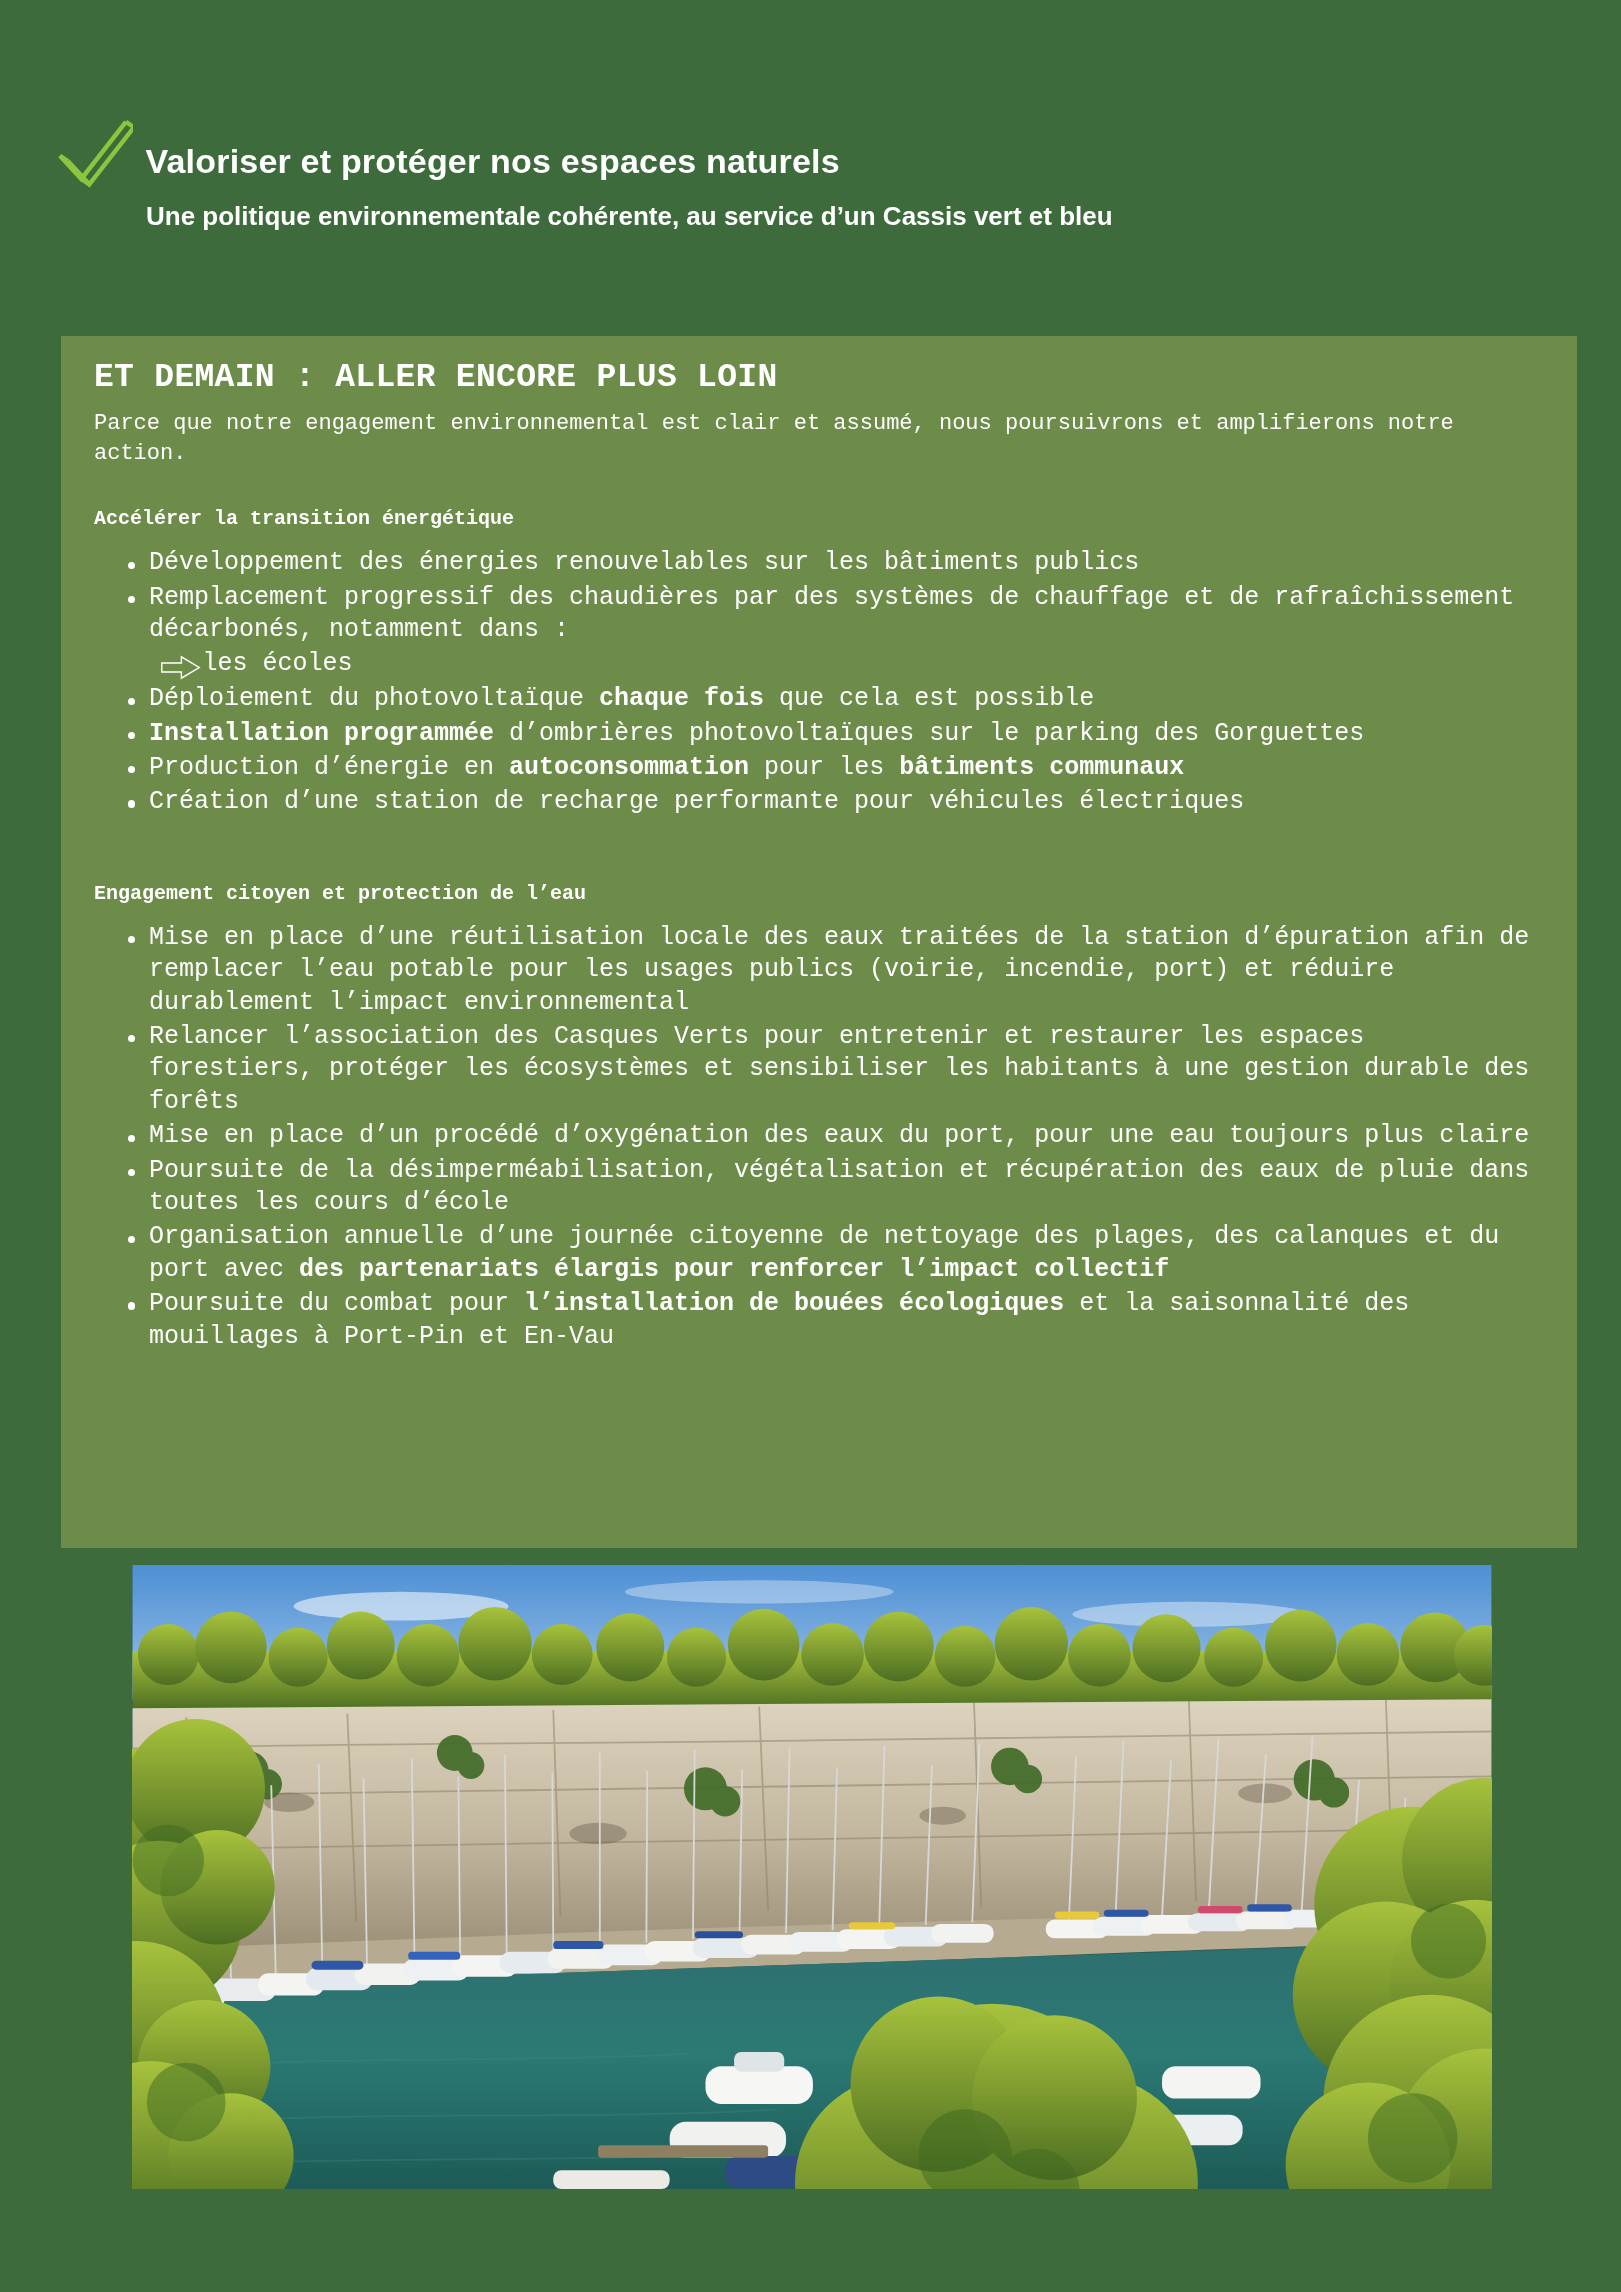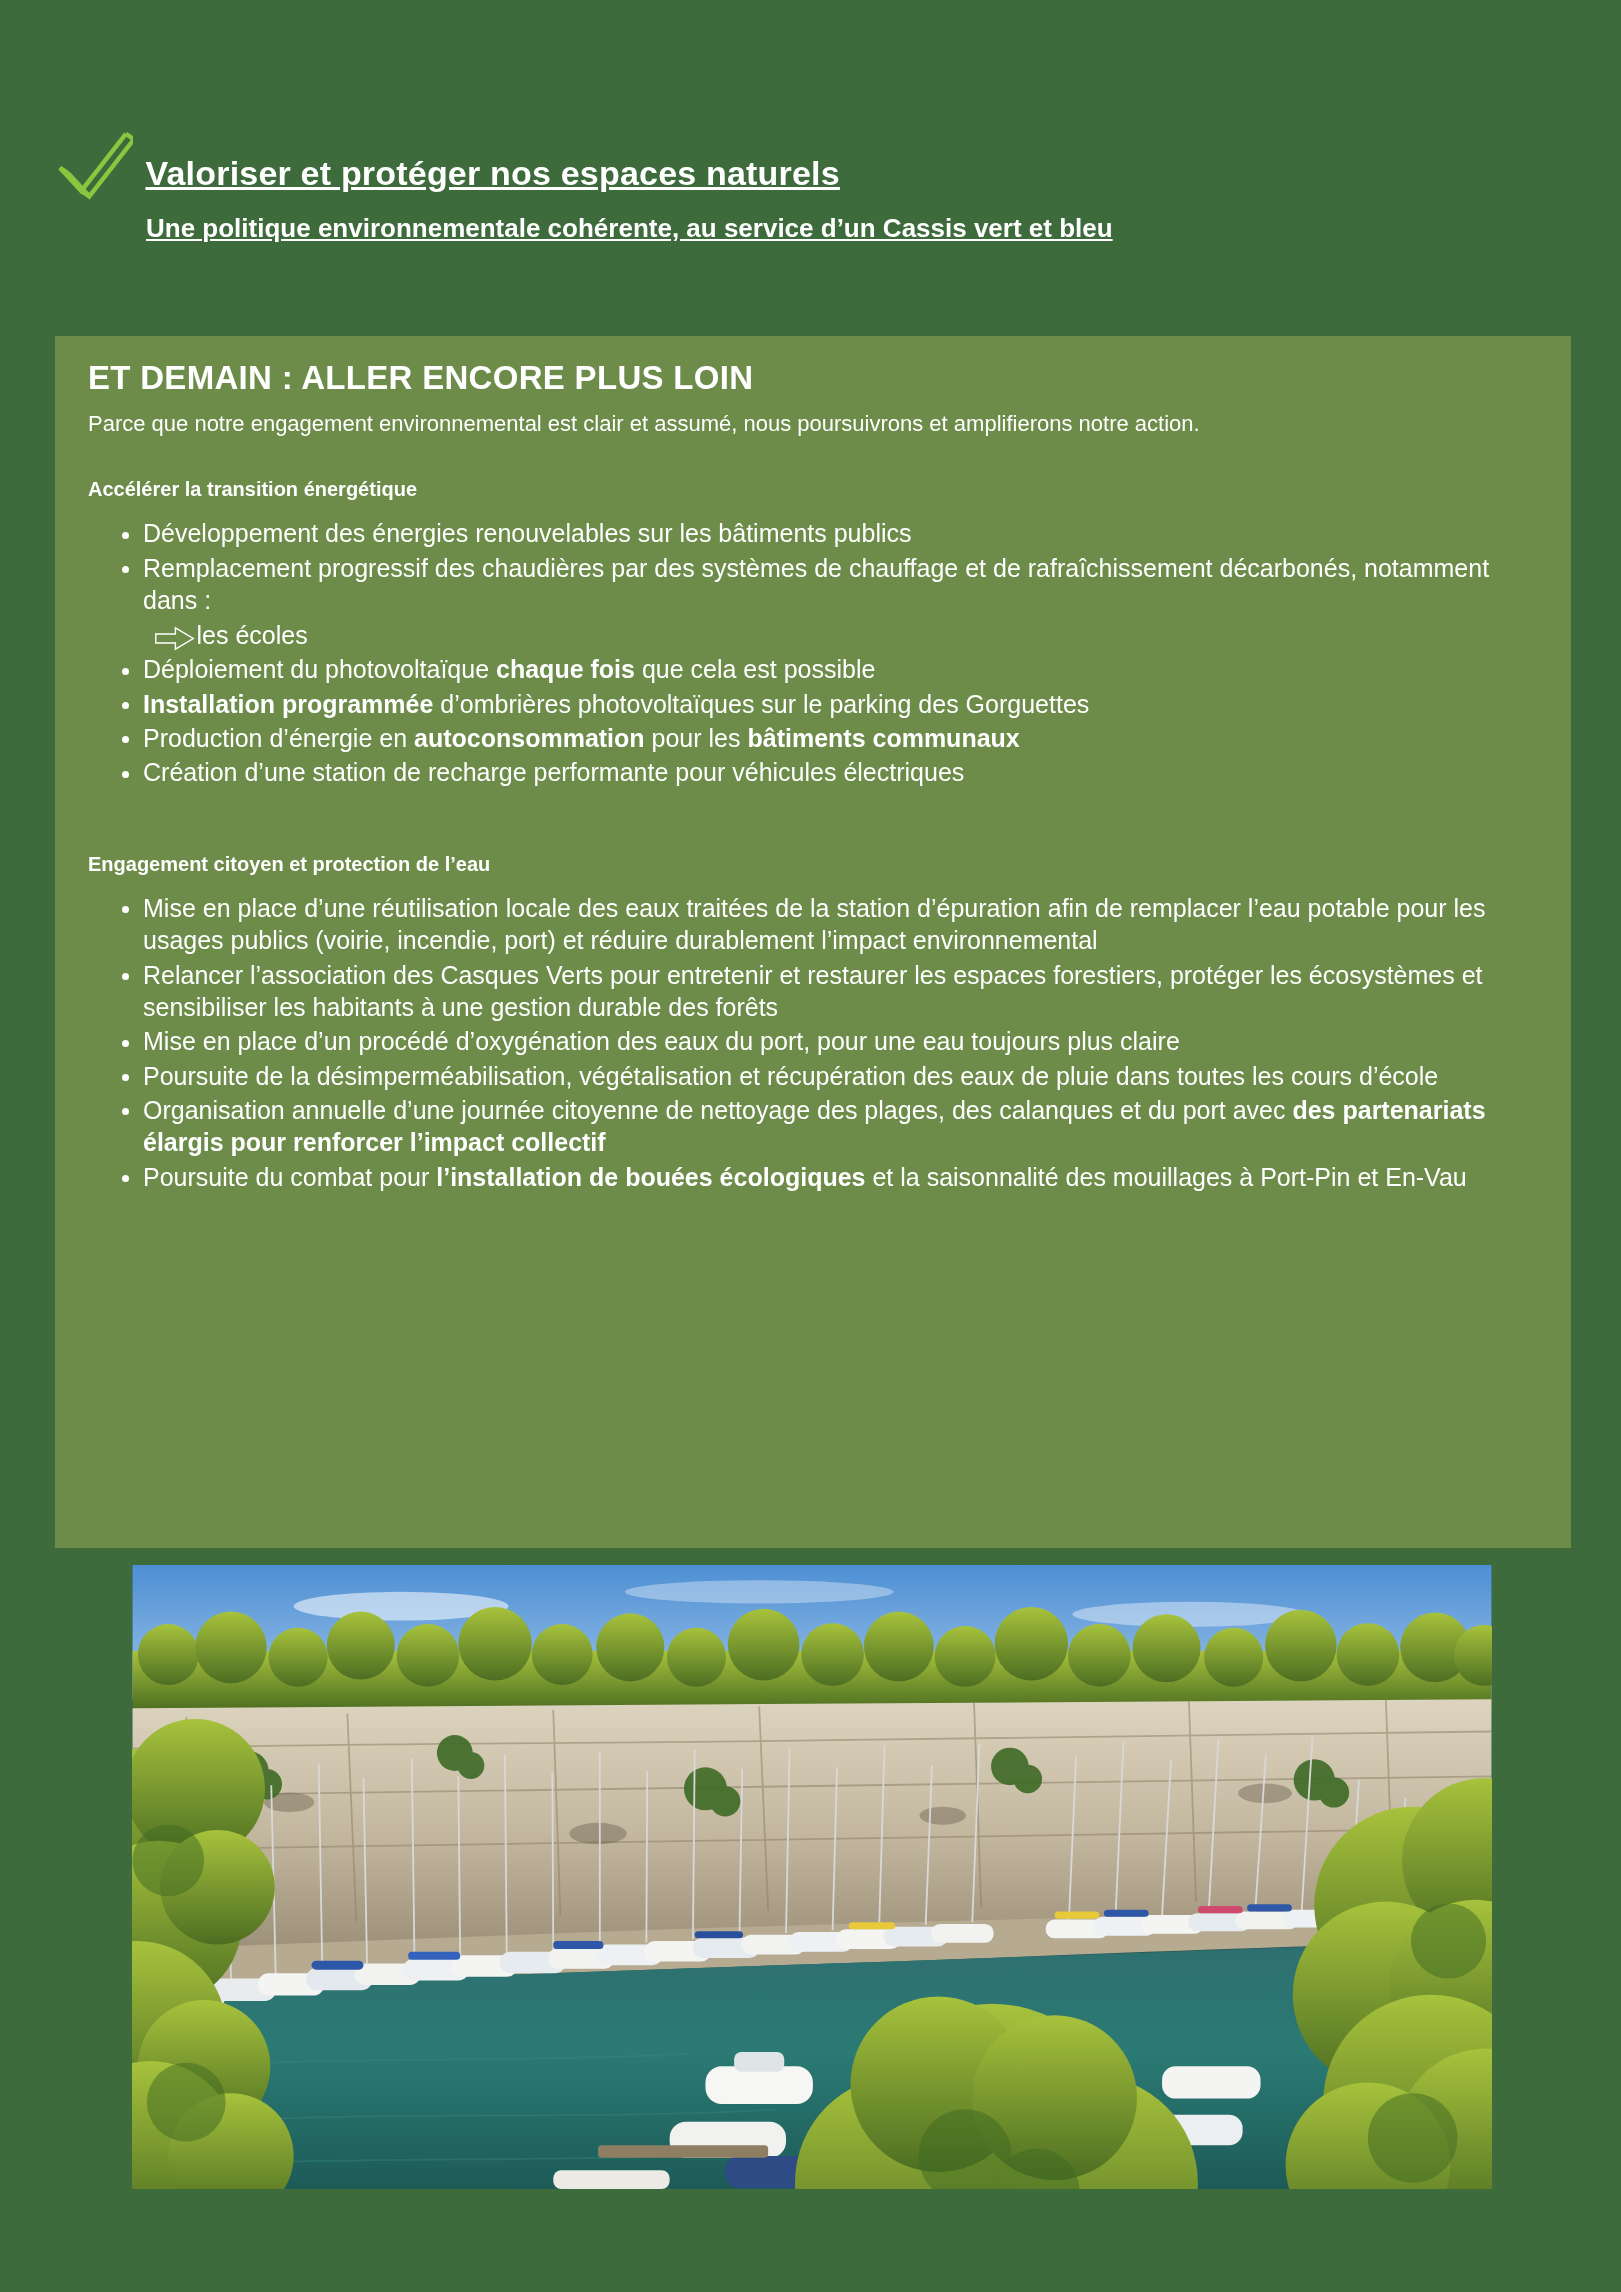--- a/index.html
+++ b/index.html
@@ -14,23 +14,22 @@
     font-family: "Liberation Sans", sans-serif;
     color: #ffffff;
     overflow: hidden;
     position: relative;
   }
 
   
   .top-block {
     position: absolute;
     left: 51px;
-    top: 125px;
+    top: 113px;
     width: 1451px;
-    text-decoration: underline;
   }
   .head-row {
     display: flex;
     align-items: center;
     gap: 12.5px;
   }
   .check-icon {
     width: 82px;
     height: 82px;
     flex: 0 0 82px;
@@ -54,27 +53,28 @@
     margin-left: 95px;
     margin-top: 3.6px;
     font-size: 26px;
     line-height: 1.38;
     font-weight: bold;
   }
 
   
   .panel {
     position: absolute;
-    left: 55px;
+    left: 61px;
     top: 336px;
     width: 1516px;
     height: 1212px;
     background: #6d8c4a;
     box-sizing: border-box;
     padding: 23px 30px 18px 33px;
+    font-family: Liberation Mono, monospace;
   }
   .panel-title {
     font-size: 33px;
     font-weight: bold;
     letter-spacing: 0.3px;
     line-height: 1.15;
     margin: 0 0 12.5px 0;
   }
   .panel-intro {
     font-size: 22px;

